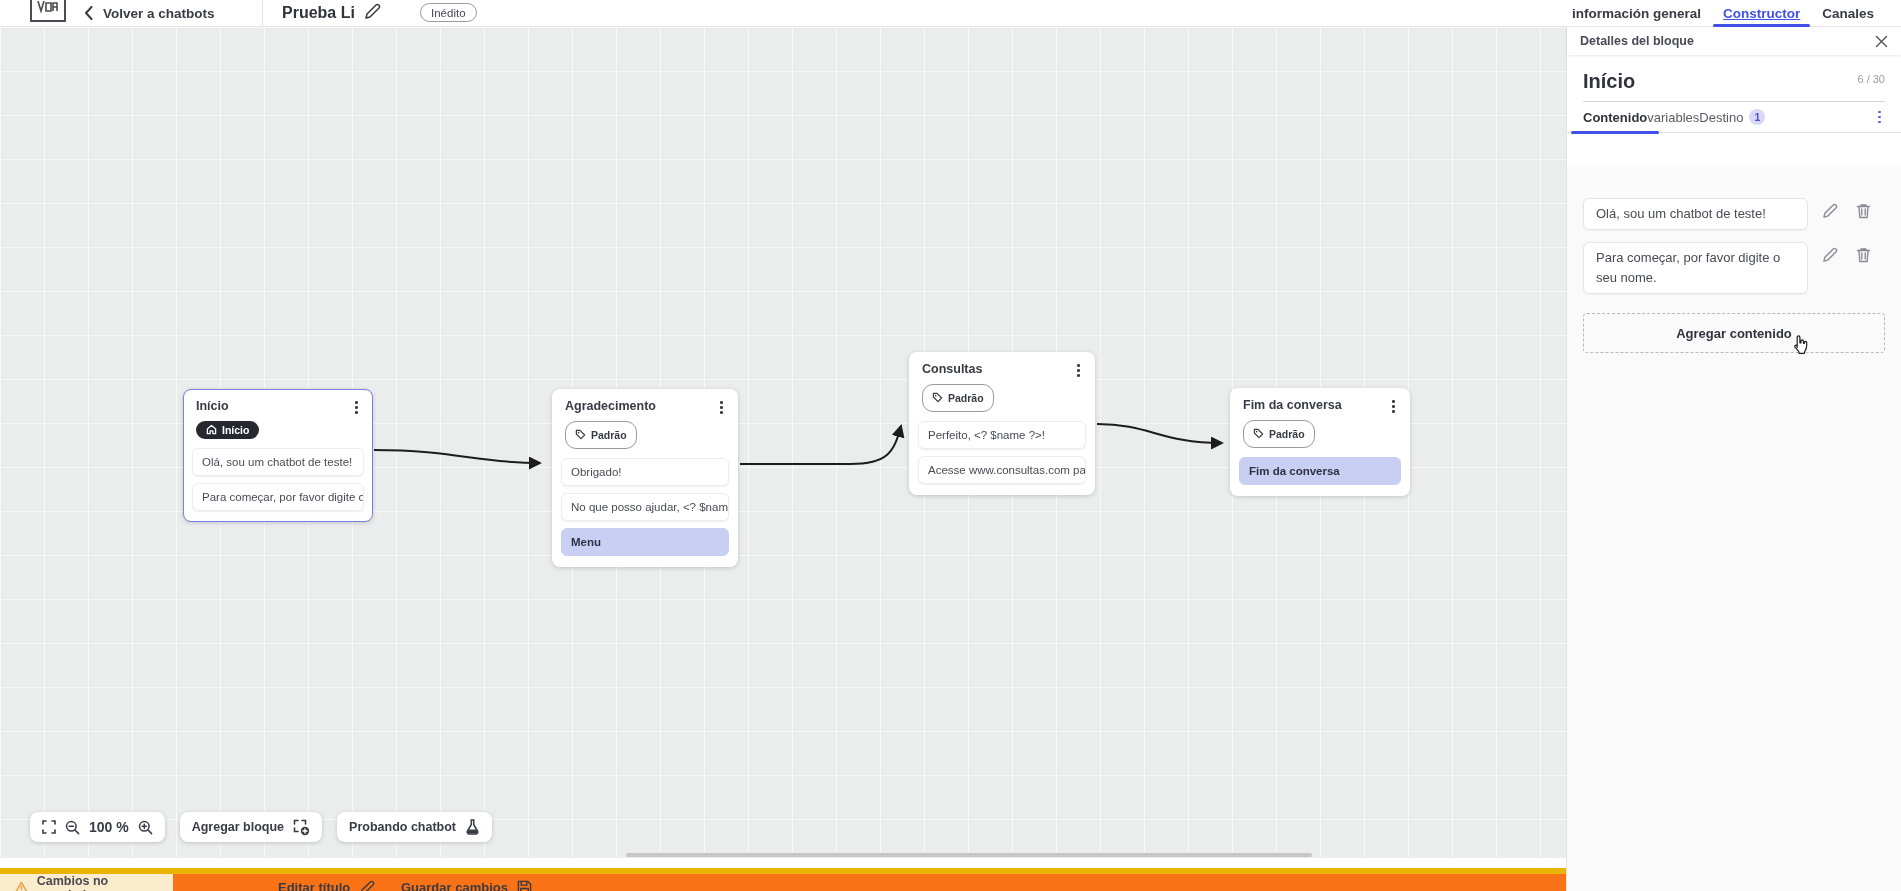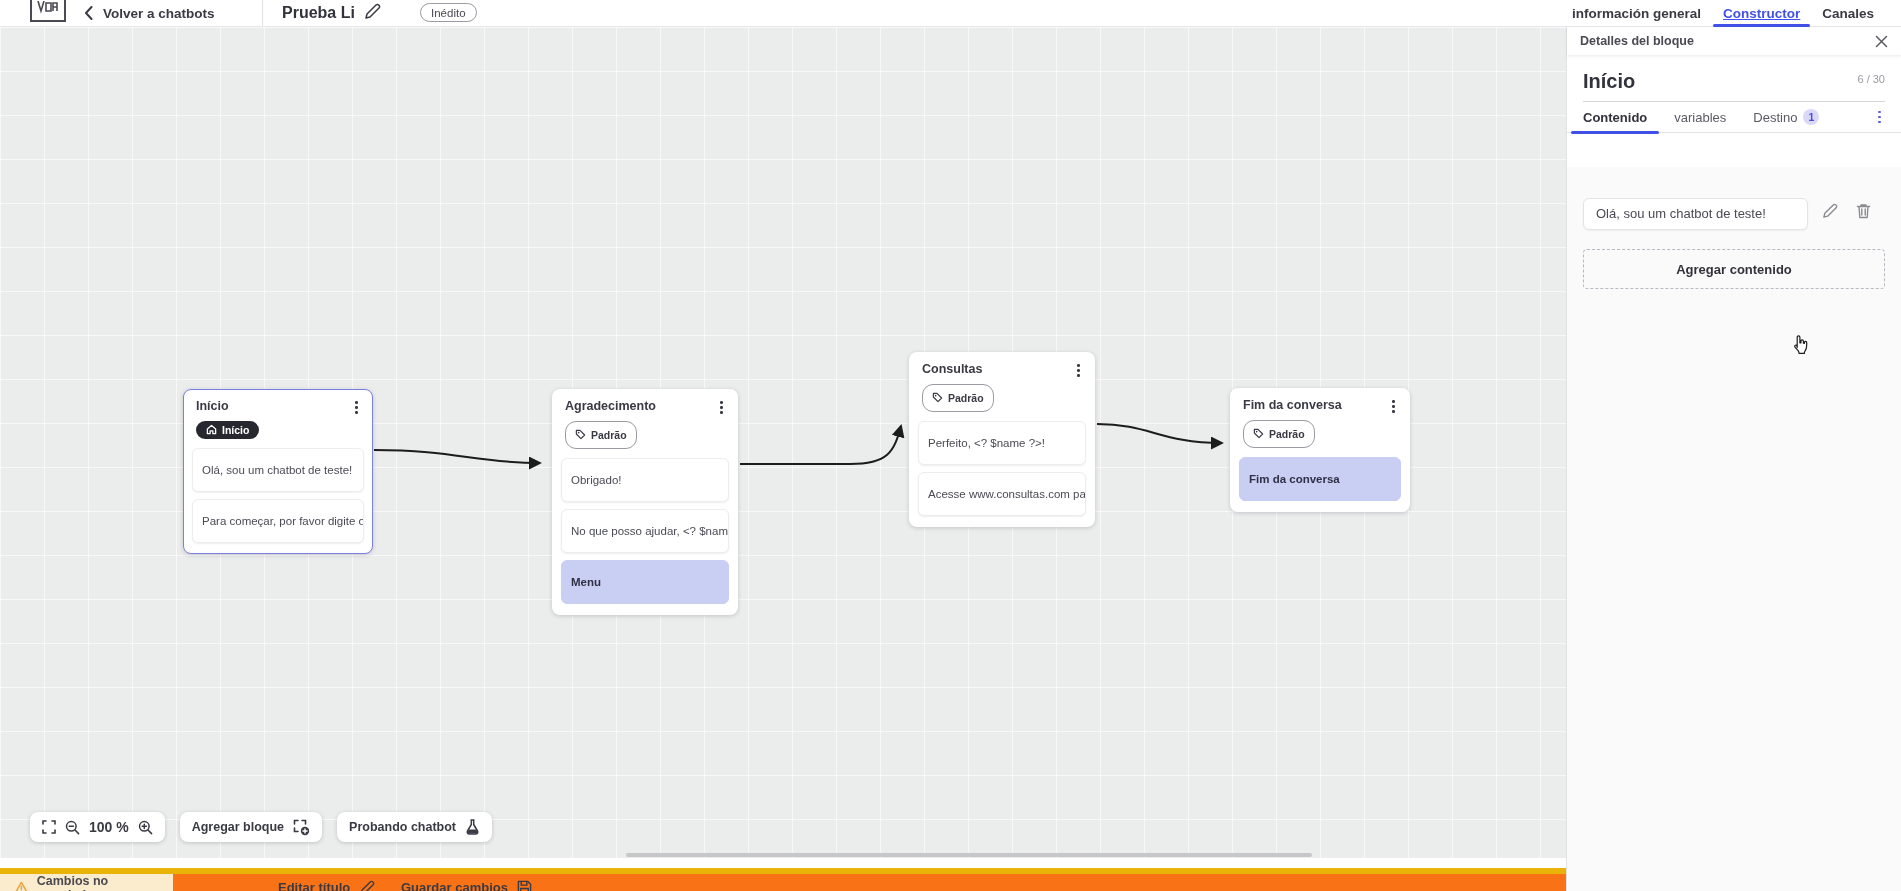--- a/index.html
+++ b/index.html
@@ -42,21 +42,21 @@
   .block-title { font-size:12.5px; font-weight:700; color:#3a3a45; }
   .kebab { display:flex; flex-direction:column; align-items:center; gap:2.5px; padding:2px 4px; cursor:pointer; background:none; border:none; }
   .kebab i { width:2.6px; height:2.6px; border-radius:50%; background:#3a3a45; }
   .kebab.indigo i { background:#5b5bd6; }
   .badge-dark { display:inline-flex; align-items:center; gap:5px; background:#27272f; color:#fff;
                 font-size:10.5px; font-weight:700; padding:3px 10px; border-radius:11px; margin:5px 0 2px 4px; }
   .badge-tag { display:inline-flex; align-items:center; gap:5px; background:#fff; color:#3a3a45;
                font-size:10.5px; font-weight:700; padding:7px 9px; border-radius:11px; border:1px solid #9a9aa2;
                margin:5px 0 2px 4px; }
   .block-item { background:#fff; border:1px solid #ededf0; box-shadow:0 1px 2px rgba(0,0,0,.07);
-                border-radius:6px; padding:15px 9px; font-size:11.5px; color:#4a4a55; margin-top:7px;
+                border-radius:6px; padding:7px 9px; font-size:11.5px; color:#4a4a55; margin-top:7px;
                 white-space:nowrap; overflow:hidden; cursor:pointer; }
   .block-item.hl { background:#c9cff3; border-color:#c9cff3; box-shadow:none; font-weight:700; color:#2f2f45; }
 
   .controls { position:absolute; left:30px; top:785px; display:flex; gap:15px; }
   .ctrl { height:30px; background:#fff; border:none; border-radius:8px; box-shadow:0 1px 4px rgba(0,0,0,.18);
           display:flex; align-items:center; padding:0 12px; font-size:12.5px; font-weight:700; color:#3a3a45;
           gap:9px; cursor:pointer; }
   .ctrl .zlabel { font-size:14px; }
   .icon-plain { display:flex; align-items:center; background:none; border:none; cursor:pointer; }
 
@@ -82,21 +82,21 @@
   .close-btn { background:none; border:none; cursor:pointer; display:flex; }
   .panel-title-row { display:flex; justify-content:space-between; align-items:flex-start; padding:15px 16px 0; }
   .panel-title { font-size:20px; font-weight:700; color:#32323c; }
   .counter { font-size:11px; color:#9a9aa2; margin-top:3px; }
   .panel-divider { margin:8px 16px 0; border-bottom:1px solid #d8d8dc; }
   .marker-row { display:flex; align-items:center; justify-content:space-between; padding:9px 10px 6px 16px; }
   .marker-label { font-size:13px; color:#a2a2aa; }
   .marker-ctl { display:flex; align-items:center; gap:6px; }
   .pill-dark { display:inline-flex; align-items:center; gap:6px; background:#27272f; color:#fff;
                font-size:11.5px; font-weight:700; padding:4px 13px; border-radius:13px; border:none; cursor:pointer; }
-  .panel-tabs { display:flex; align-items:center; gap:27px; height:31px; padding:0 16px;
+  .panel-tabs { display:flex; align-items:center; height:31px; padding:0 16px;
                 border-bottom:1px solid #e4e4e8; position:relative; background:#fff; }
   .ptab { position:relative; height:31px; display:flex; align-items:center; gap:6px; font-size:13px;
           color:#5a5a64; cursor:pointer; }
   .ptab.active { color:#32323c; font-weight:700; }
   .ptab.active::after { content:''; position:absolute; left:-12px; right:-12px; bottom:-1px; height:3px;
                         background:#4150e6; border-radius:2px; }
   .ptab-badge { width:16px; height:16px; border-radius:50%; background:#d9d8f7; color:#4b4ddc;
                 font-size:10.5px; font-weight:700; display:flex; align-items:center; justify-content:center; }
   .panel-tabs .kebab { margin-left:auto; }
   .panel-body { position:absolute; left:0; right:0; top:140px; bottom:0; background:#fafafb; padding:31px 16px 0; }
@@ -357,20 +357,35 @@
               <path d="M2 15 l1-4 L12 2 a1.8 1.8 0 0 1 2.6 0 l.4.4 a1.8 1.8 0 0 1 0 2.6 L6 14 z" fill="none" stroke="#8a8a93" stroke-width="1.5" stroke-linejoin="round"></path>
             </svg>
           </button>
           <button class="icon-plain">
             <svg width="15" height="16" viewBox="0 0 15 16">
               <path d="M1.5 3.5 h12 M5 3.5 V2 h5 v1.5 M3 3.5 L3.8 14.5 h7.4 L12 3.5 M5.8 6 v6 M9.2 6 v6" fill="none" stroke="#8a8a93" stroke-width="1.4" stroke-linecap="round" stroke-linejoin="round"></path>
             </svg>
           </button>
         </span>
       </div>
+      <div class="content-row">
+        <div class="content-box">Para começar, por favor digite o seu nome.</div>
+        <span class="row-icons">
+          <button class="icon-plain">
+            <svg width="16" height="16" viewBox="0 0 17 17">
+              <path d="M2 15 l1-4 L12 2 a1.8 1.8 0 0 1 2.6 0 l.4.4 a1.8 1.8 0 0 1 0 2.6 L6 14 z" fill="none" stroke="#8a8a93" stroke-width="1.5" stroke-linejoin="round"></path>
+            </svg>
+          </button>
+          <button class="icon-plain">
+            <svg width="15" height="16" viewBox="0 0 15 16">
+              <path d="M1.5 3.5 h12 M5 3.5 V2 h5 v1.5 M3 3.5 L3.8 14.5 h7.4 L12 3.5 M5.8 6 v6 M9.2 6 v6" fill="none" stroke="#8a8a93" stroke-width="1.4" stroke-linecap="round" stroke-linejoin="round"></path>
+            </svg>
+          </button>
+        </span>
+      </div>
       <button class="add-content">Agregar contenido</button>
     </div>
   </aside>
 
   <div class="cursor">
     <svg width="19" height="22" viewBox="0 0 19 22">
       <path d="M6.2 13.5 V3.2 a1.35 1.35 0 0 1 2.7 0 v5.6 l1 .15 V7.2 a1.25 1.25 0 0 1 2.5 0 v2 l1 .2 V8.6 a1.15 1.15 0 0 1 2.3 0 v2.6 c0 2.8-.6 4.2-1.6 5.6-.5.8-.8 1.6-.8 2.6 H8.1 c0-1-.3-1.8-1-2.7 L4 13.1 c-1-1.2.7-2.8 1.8-1.6 z" fill="#ffffff" stroke="#1c1c1c" stroke-width="1.2" stroke-linejoin="round"></path>
     </svg>
   </div>
 

